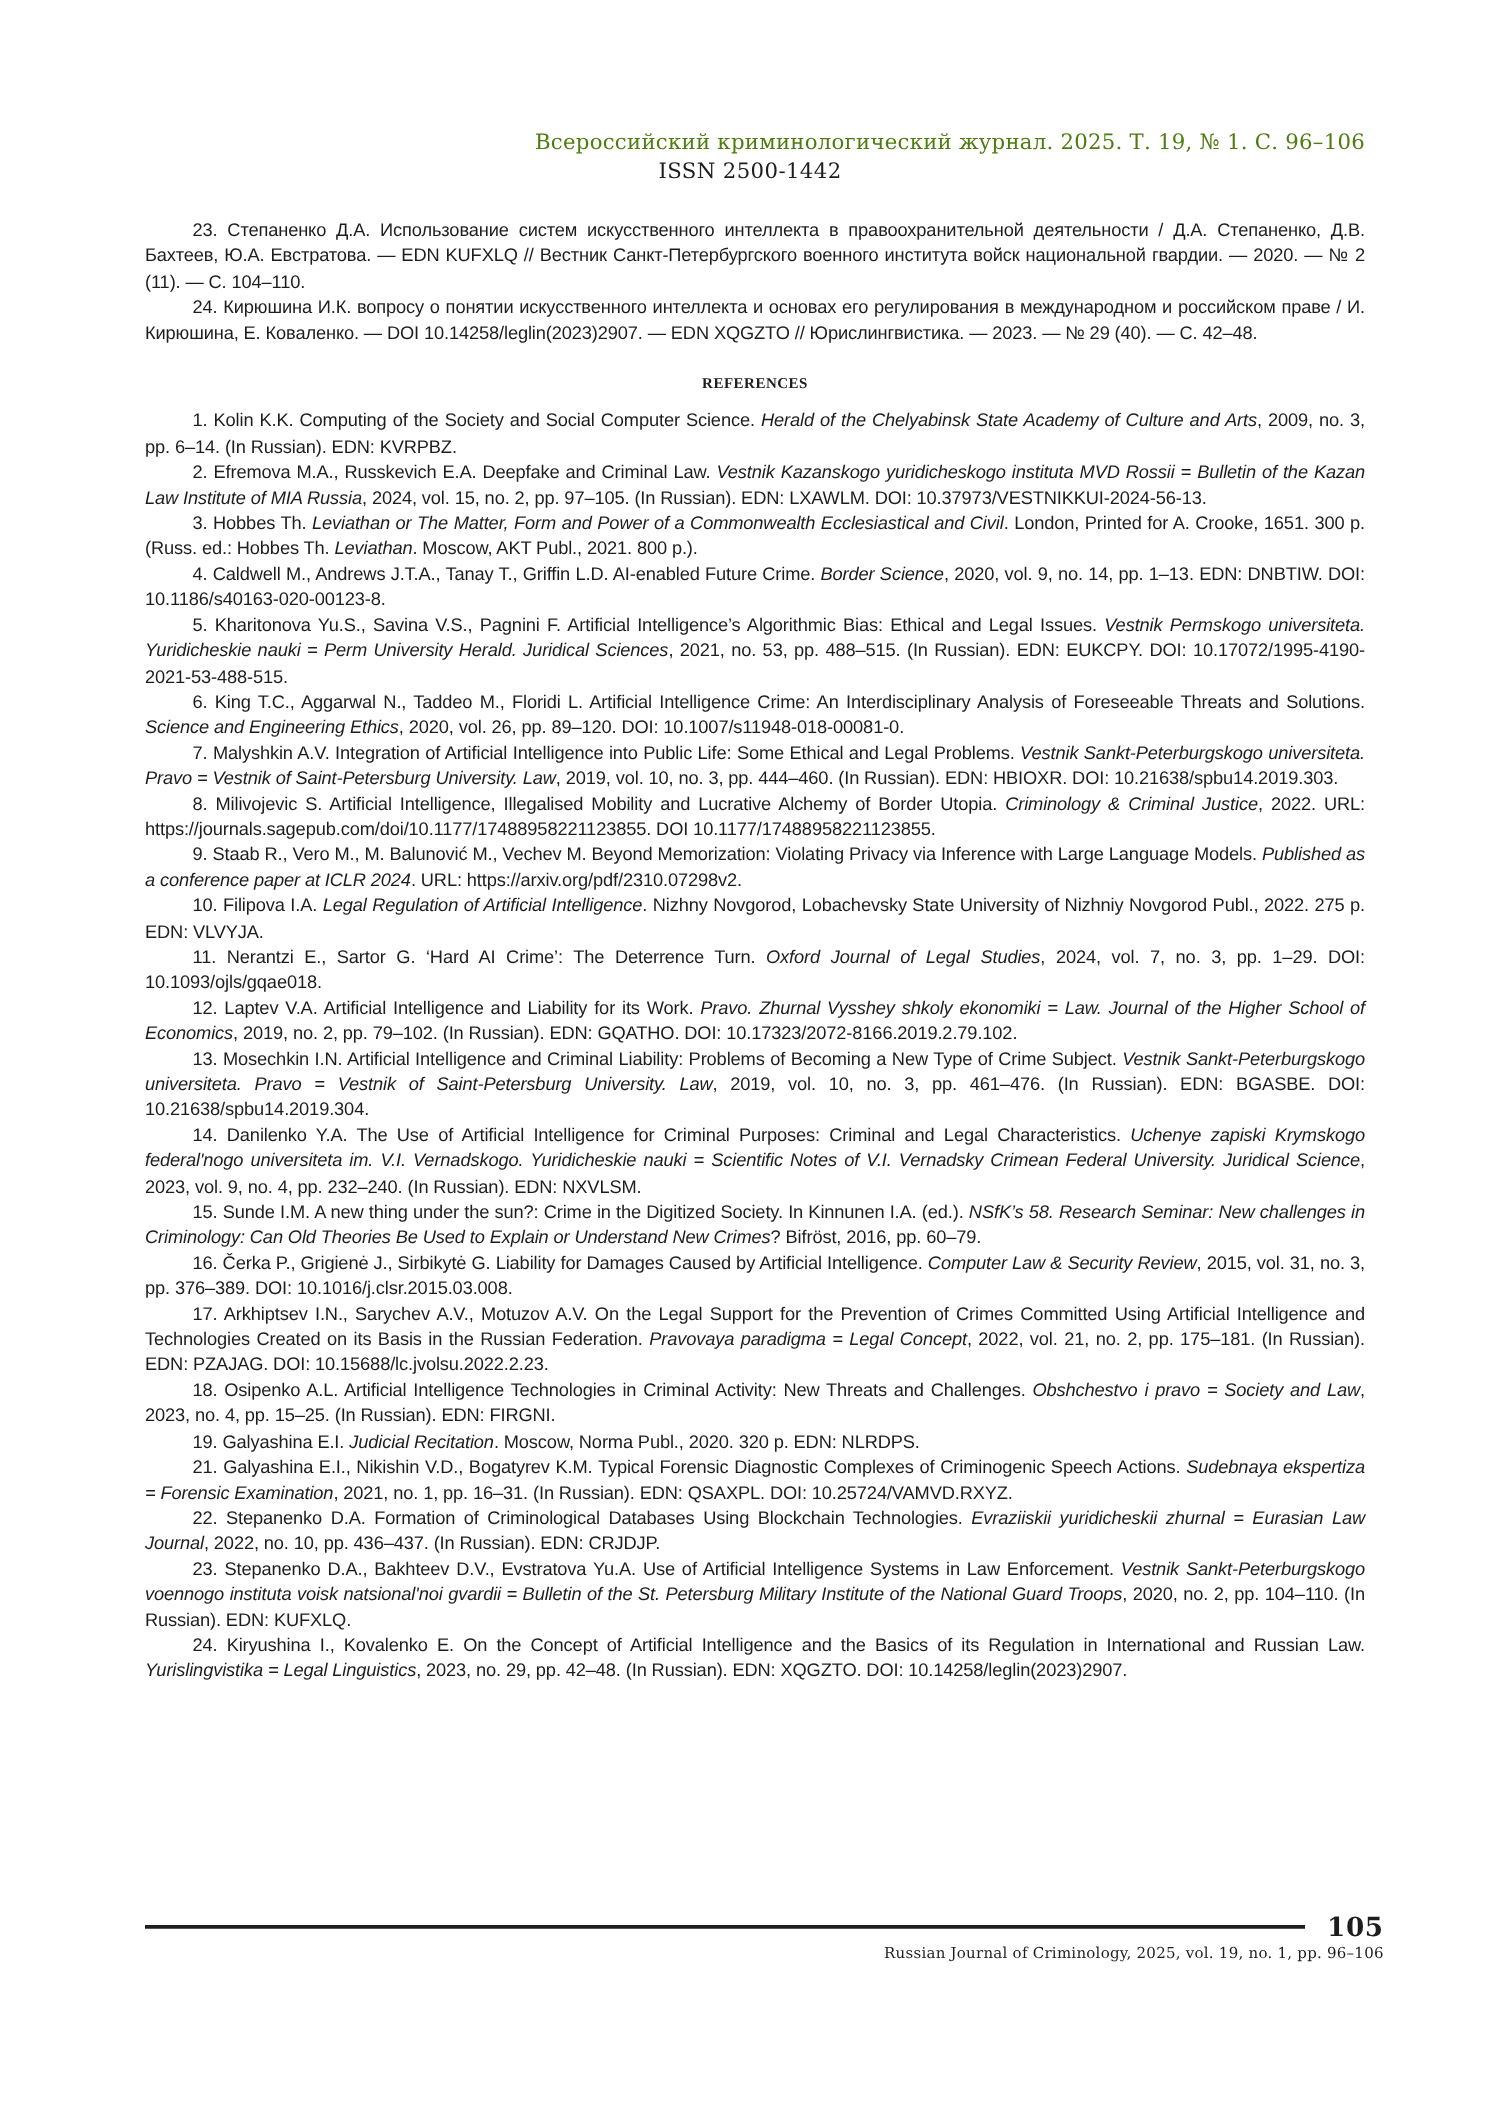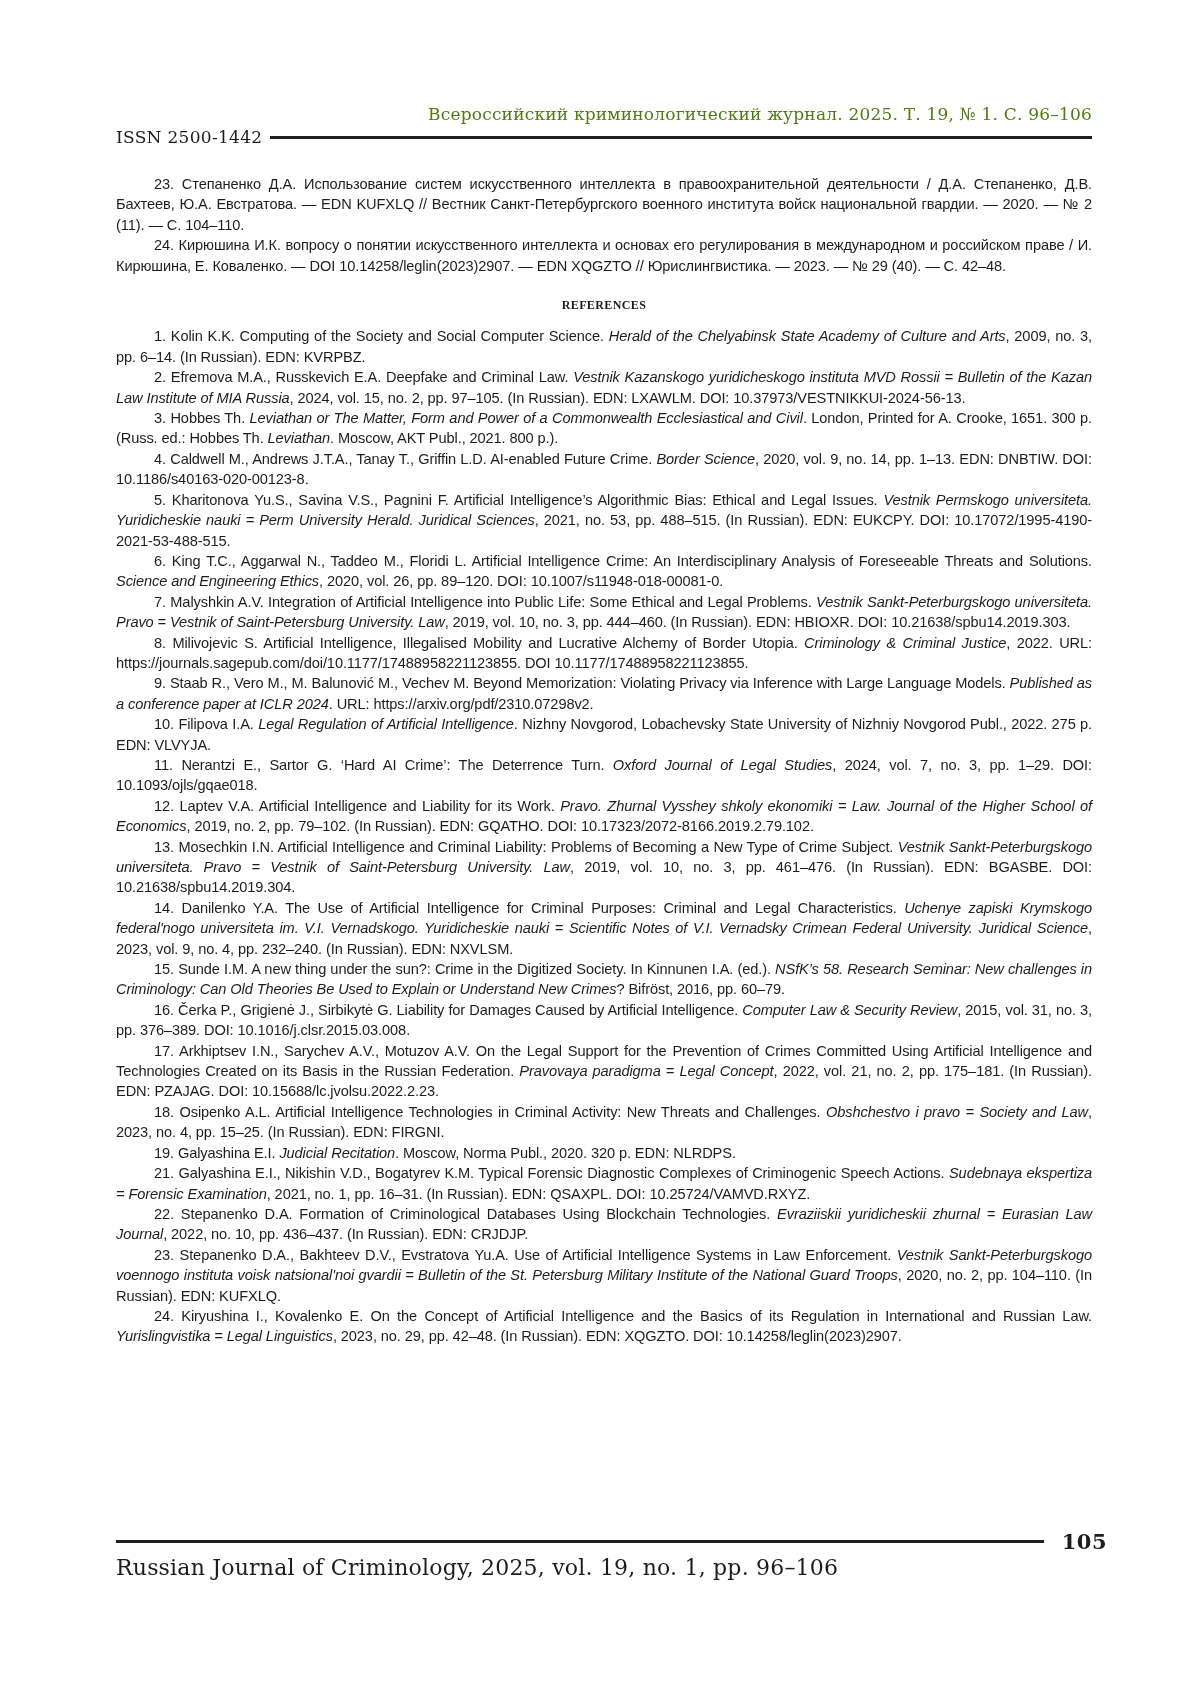--- a/index.html
+++ b/index.html
@@ -8,21 +8,21 @@
     width:1200px; height:1697px; position:relative; overflow:hidden;
     font-family:"Liberation Sans", sans-serif; color:#1d1d1d;
   }
   .page { position:absolute; inset:0; padding:104px 108px 0 116px; background:#ffffff; }
 
   
   .running-head {
     text-align:right; font-family:"DejaVu Serif", serif; font-size:17px;
     color:#4d7c0f; margin-bottom:3px; letter-spacing:0.2px;
   }
-  .issn-row { display:flex; align-items:center; }
+  .issn-row { display:flex; align-items:center;flex-direction:column; }
   .issn {
     font-family:"DejaVu Serif", serif; font-size:17px; white-space:nowrap;
     margin-right:8px; letter-spacing:0.3px;
   }
   .header-rule { flex:1; height:3px; background:#1f1f1f; margin-top:1px; }
 
   
   .content { margin-top:27px; font-size:14.6px; line-height:20.4px; text-align:justify; letter-spacing:-0.1px; }
   p.ref { text-indent:38px; }
   .it { font-style:italic; }
@@ -33,21 +33,21 @@
 
   
   .page-footer { position:absolute; left:116px; right:93px; top:1531px; }
   .footer-rule-row { display:flex; align-items:center; }
   .footer-rule { flex:1; height:3px; background:#1f1f1f; }
   .page-number {
     font-family:"DejaVu Serif", serif; font-weight:bold; font-size:21px;
     margin-left:18px; line-height:1; letter-spacing:0.5px;
   }
   .footer-line {
-    font-family:"DejaVu Serif", serif; font-size:22px; margin-top:3px; letter-spacing:0.2px;
+    font-family:"DejaVu Serif", serif; font-size:12px; margin-top:3px; letter-spacing:0.2px;text-align:right;
   }
 </style>
 </head>
 <body>
 
 <div class="page">
 
   <header>
     <div class="running-head">Всероссийский криминологический журнал. 2025. Т. 19, № 1. С. 96–106</div>
     <div class="issn-row">

